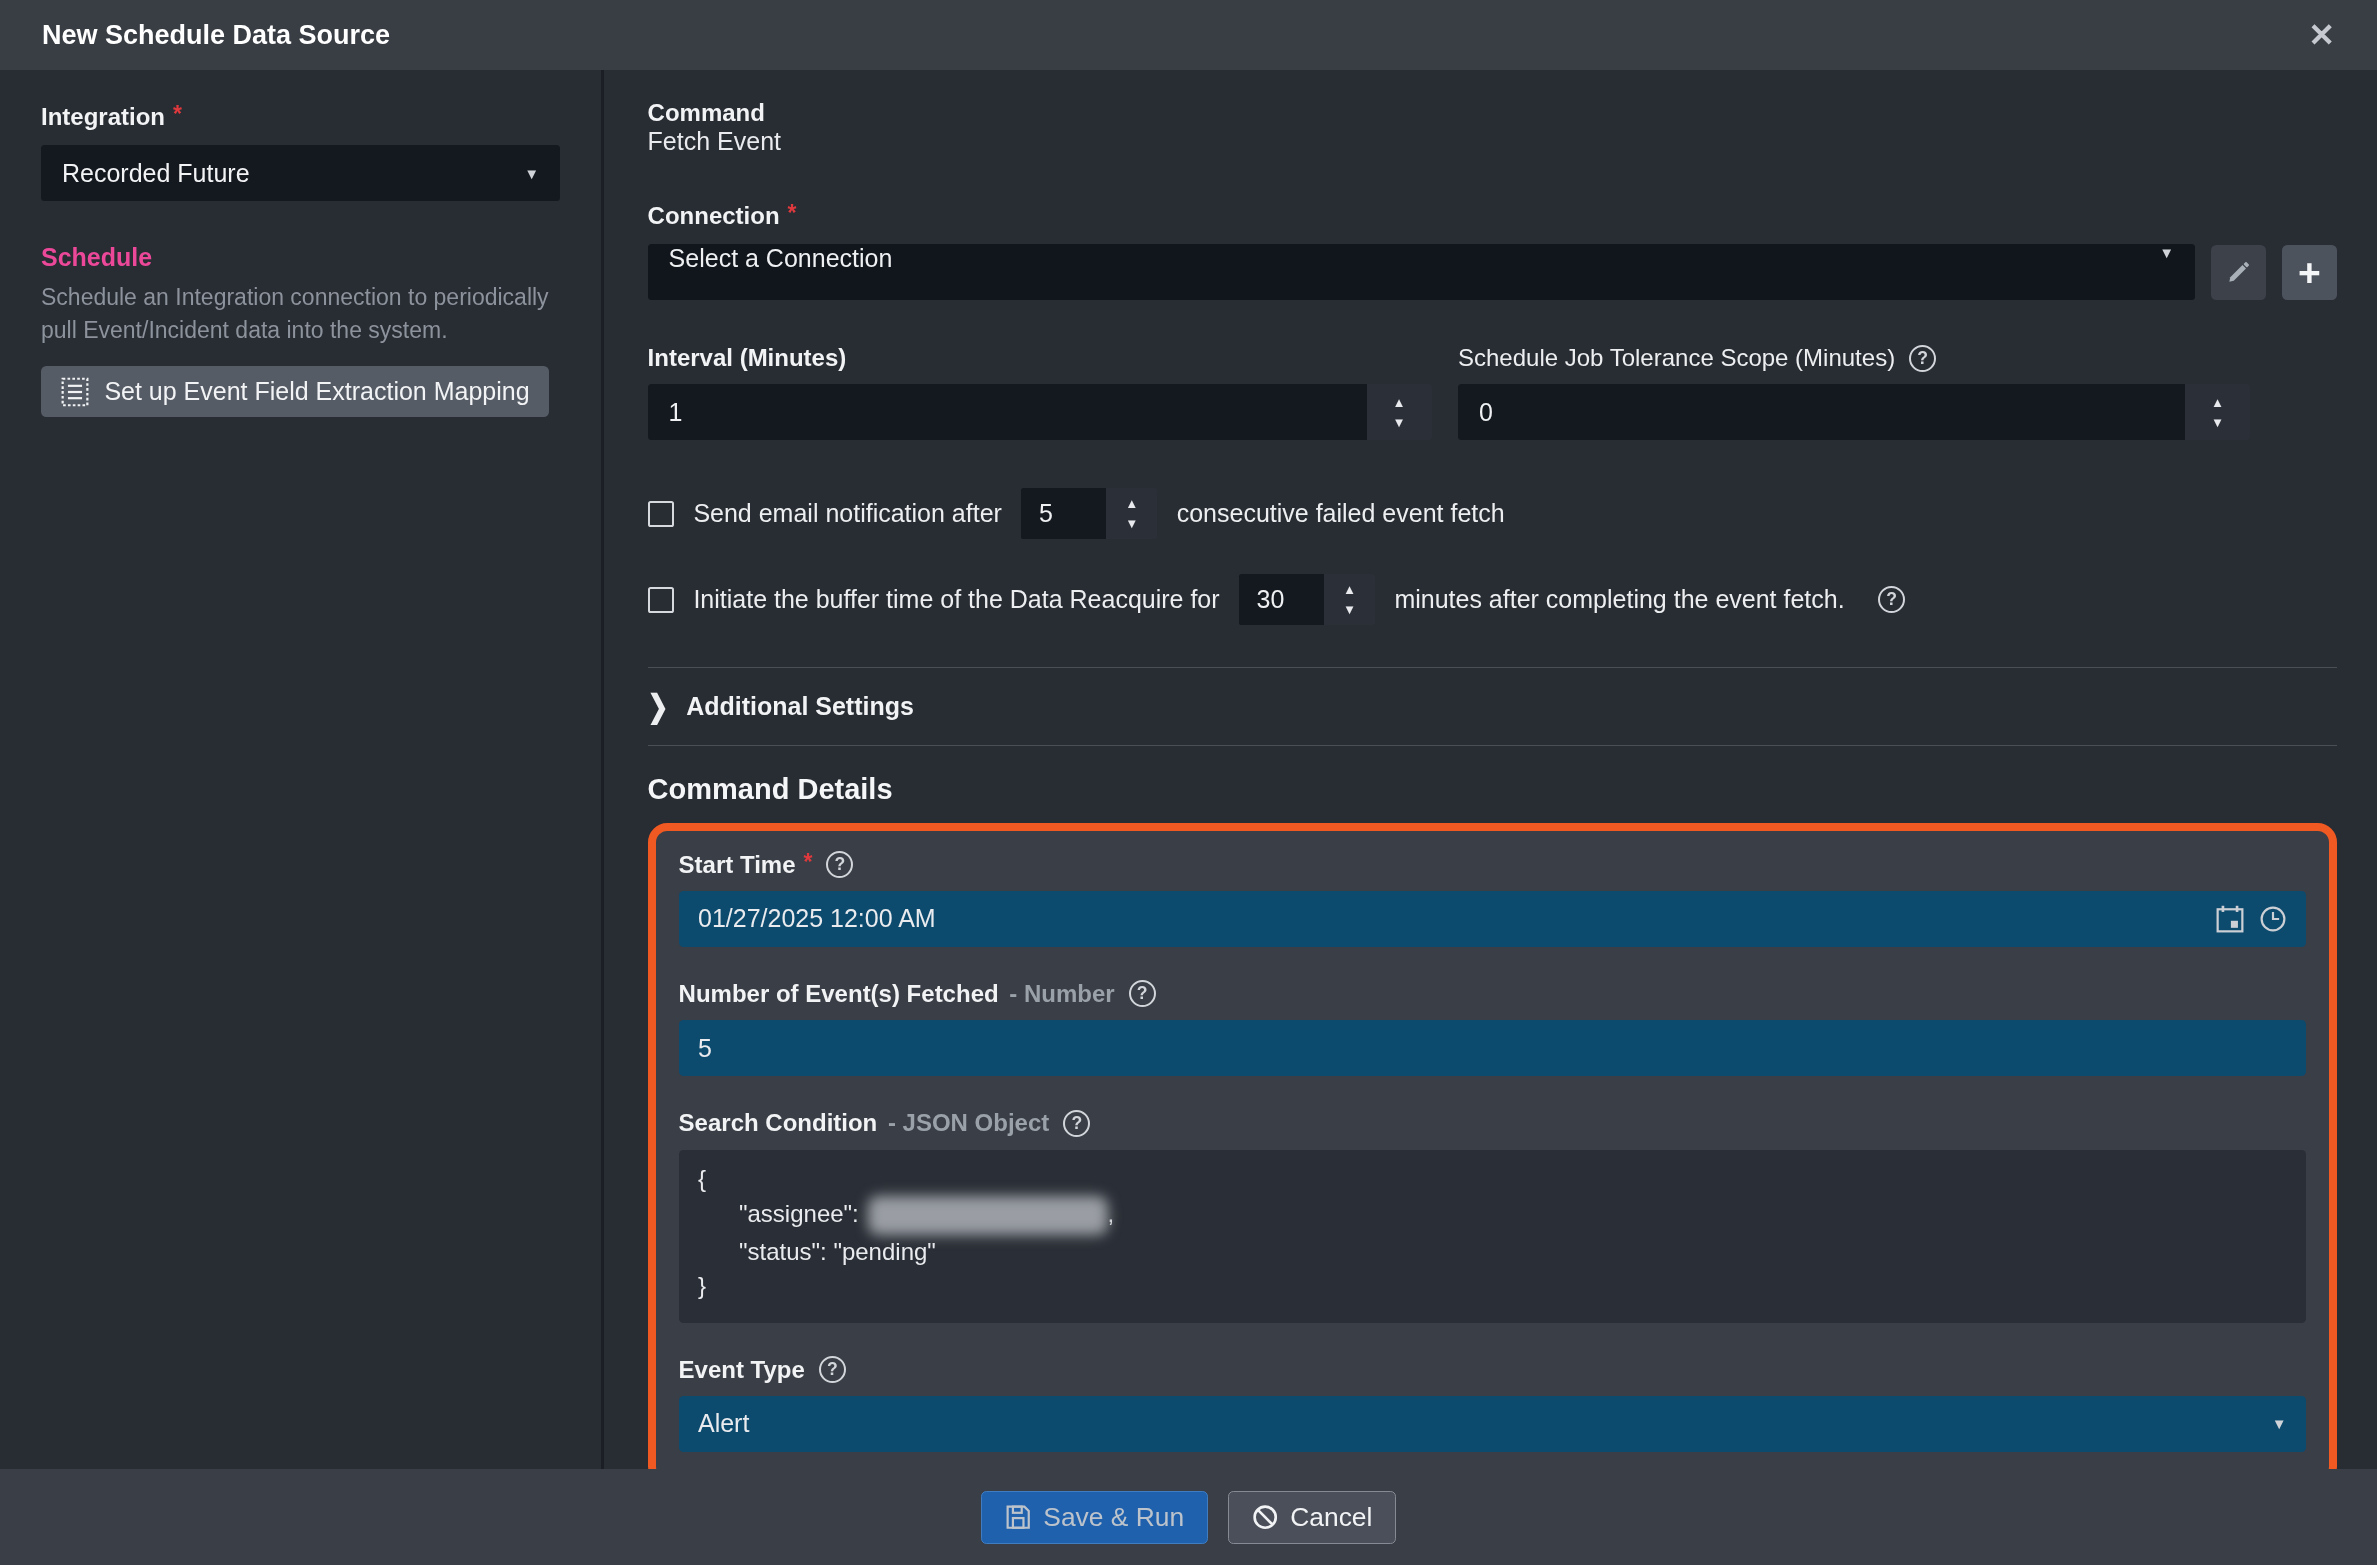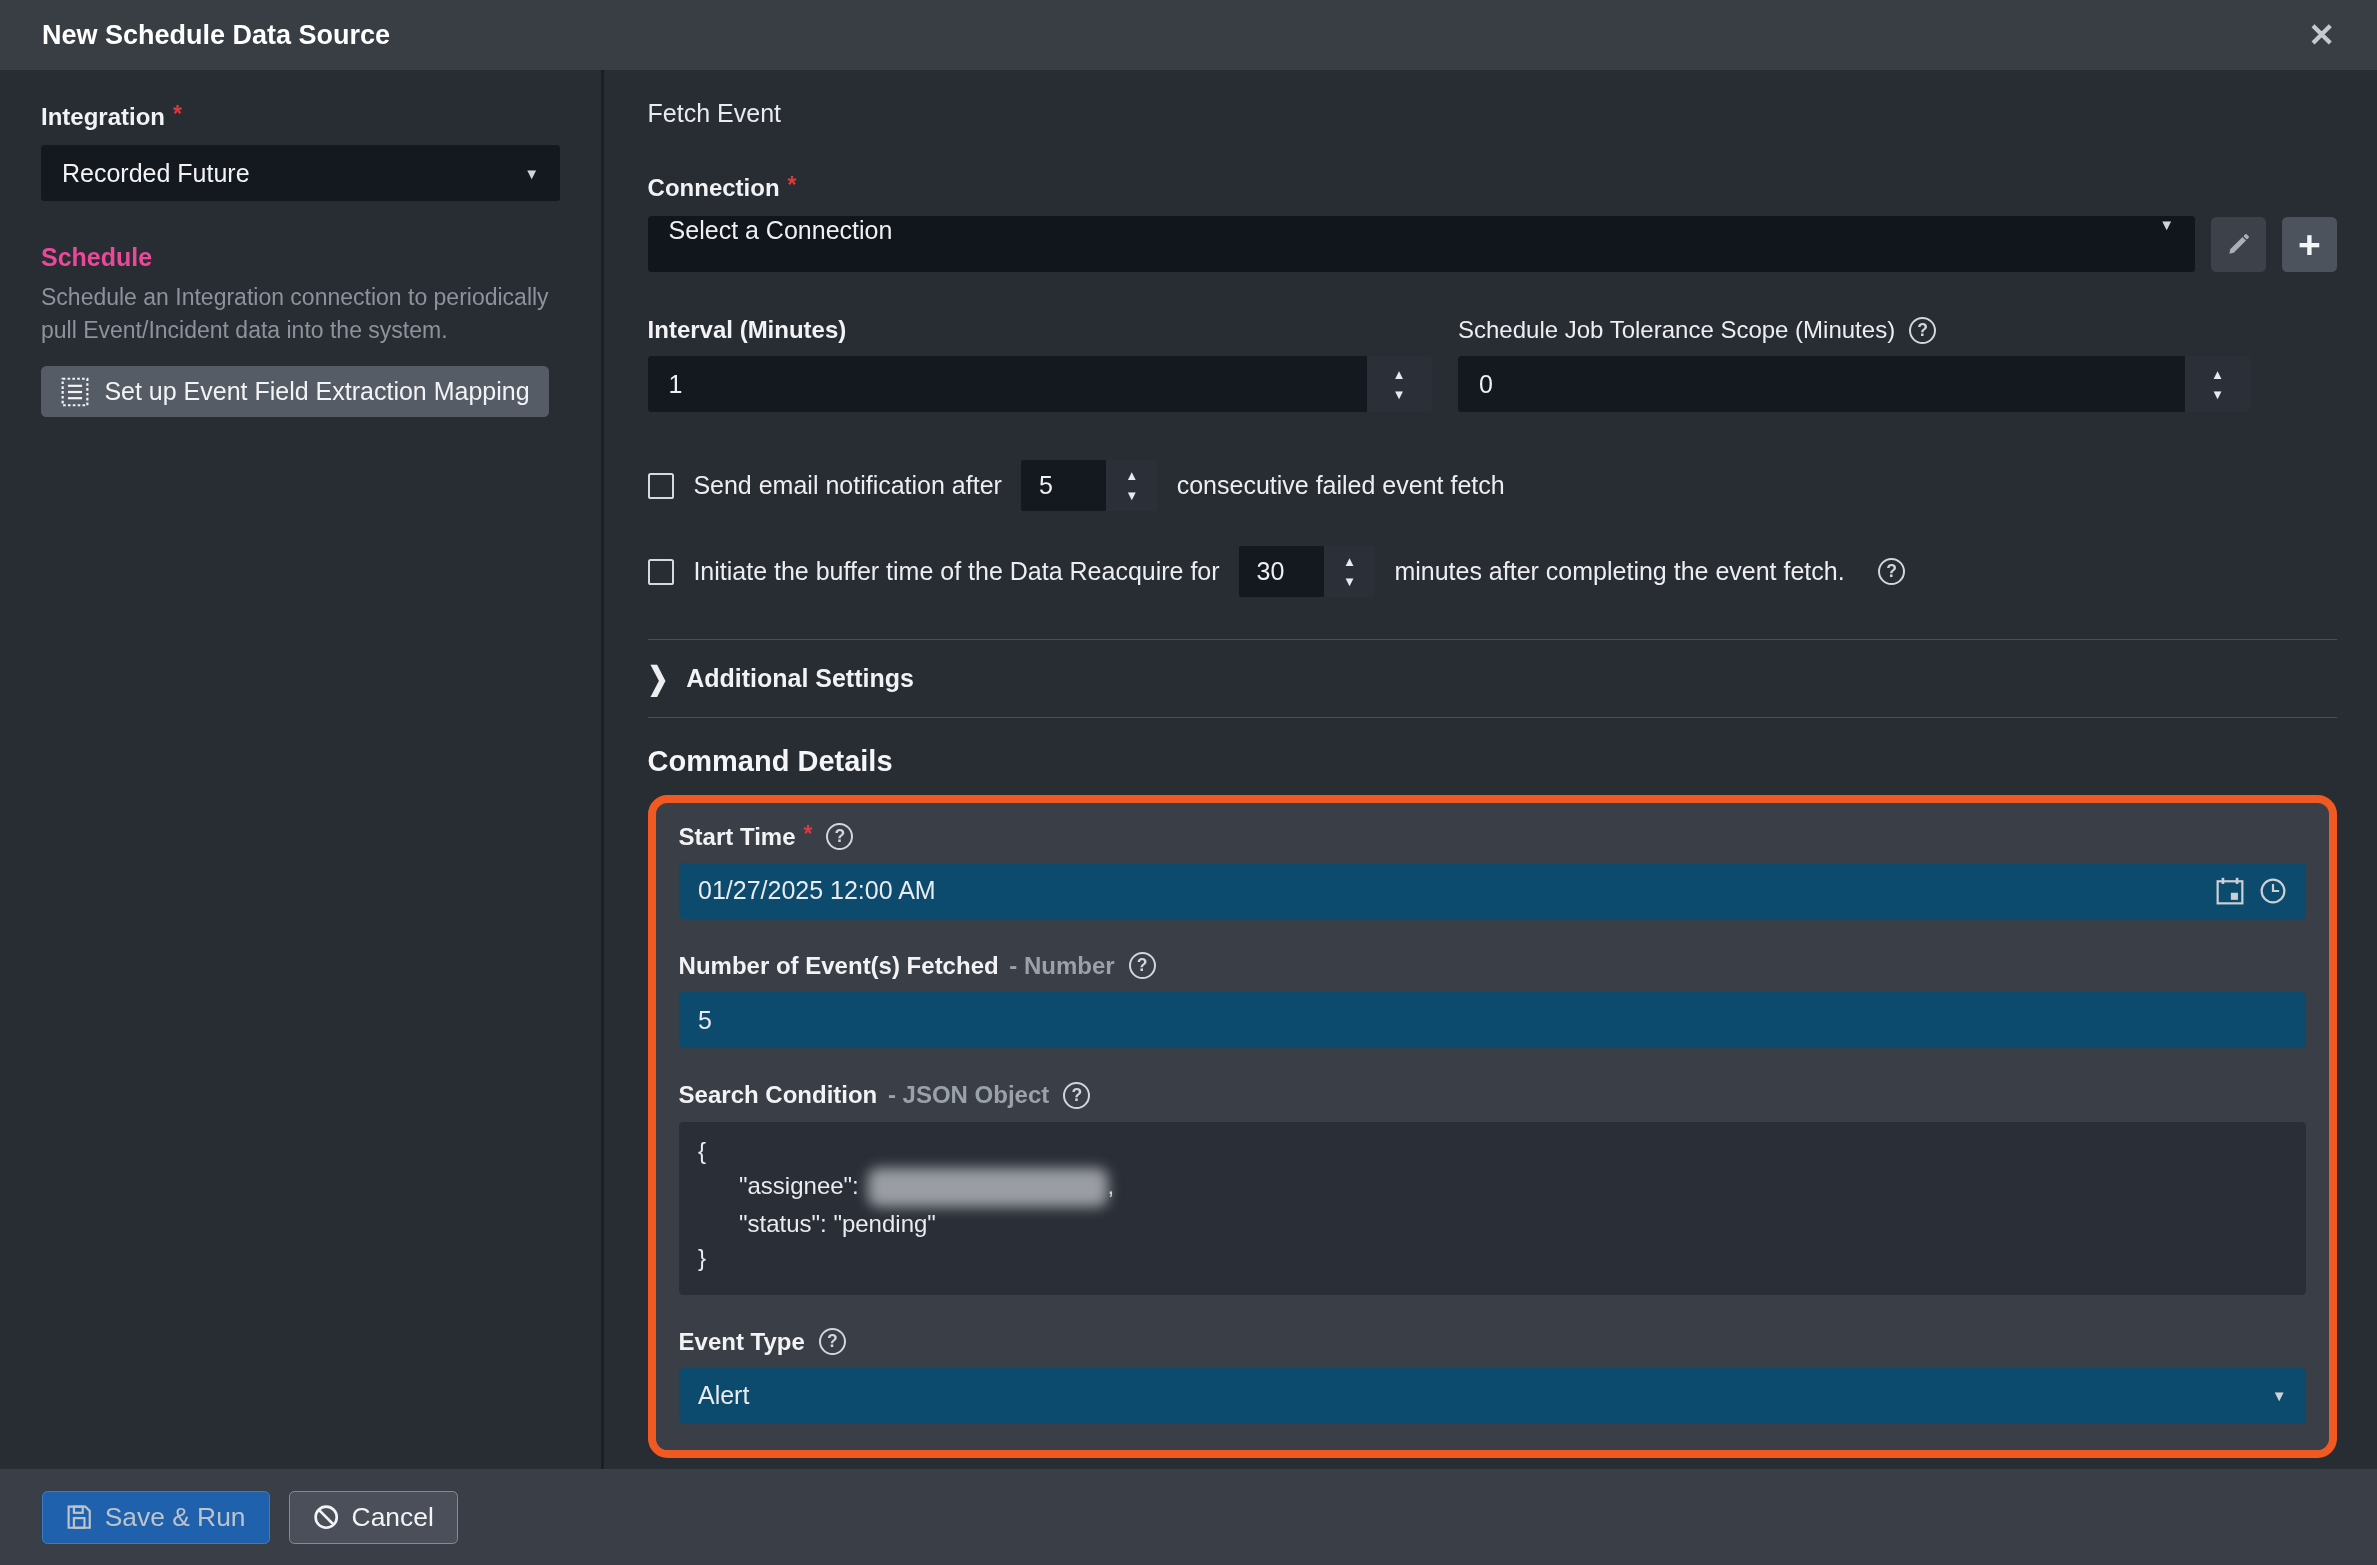--- a/index.html
+++ b/index.html
@@ -70,21 +70,21 @@
   .f-grp:first-child { margin-top:0; }
   .field { margin-top:12.3px; height:56px; background:#0c4a6e; border-radius:4.4px; display:flex; align-items:center; padding:0 19.4px; color:#e9ebee; font-size:25px; }
   .field.between { justify-content:space-between; cursor:pointer; }
   .dt-icons { display:flex; align-items:center; gap:14px; }
   .gray-suffix { color:#9aa1a9; font-size:24px; font-weight:bold; margin-left:10.6px; }
   .jsonbox { margin-top:12.3px; min-height:173px; background:#2a2e36; border-radius:4.4px; padding:12.3px 19.4px; color:#e9ebee; font-size:24px; line-height:34px; }
   .indent { padding-left:41px; }
   .pill { display:inline-block; width:240px; height:39px; background:#9a9ea4; border-radius:10.6px; filter:blur(6.2px); vertical-align:middle; margin-left:8.8px; }
 
   
-  .ftr { height:97px; background:#3a3e46; flex:none; display:flex; align-items:center; justify-content:flex-start; gap:19.4px; padding:0 42px; }
+  .ftr { height:97px; background:#3a3e46; flex:none; display:flex; align-items:center; justify-content:center; gap:19.4px; padding:0 42px; }
   .btn { height:53px; border-radius:5.3px; display:flex; align-items:center; gap:12.3px; padding:0 23px; font-size:26.4px; cursor:pointer; }
   .btn.save { background:#2061ae; border:1.8px solid #3f7cc0; color:#bcc3cb; }
   .btn.cancel { background:#4a4f59; border:1.8px solid #858a93; color:#f2f3f5; }
 
   svg { display:block; }
 </style>
 </head>
 <body>
 
 <div class="modal">
@@ -119,20 +119,21 @@
           </svg>
         </span>
         <span class="t">Set up Event Field Extraction Mapping</span>
       </div>
     </div>
 
     <div class="vdiv"></div>
 
     <div class="right">
 
+      <div class="lbl">Command</div>
       <div class="cmd-val">Fetch Event</div>
 
       <div class="grp-conn">
         <div class="lbl-row">
           <span class="lbl">Connection</span>
           <span class="req">*</span>
         </div>
         <div class="conn-row">
           <div class="conn-sel">
             <span class="val">Select a Connection</span>

